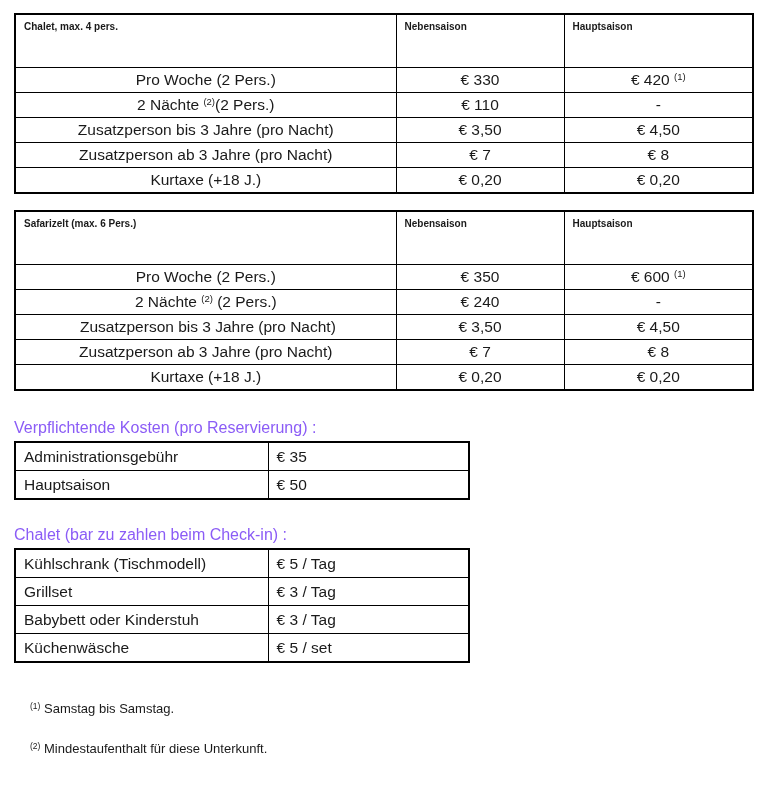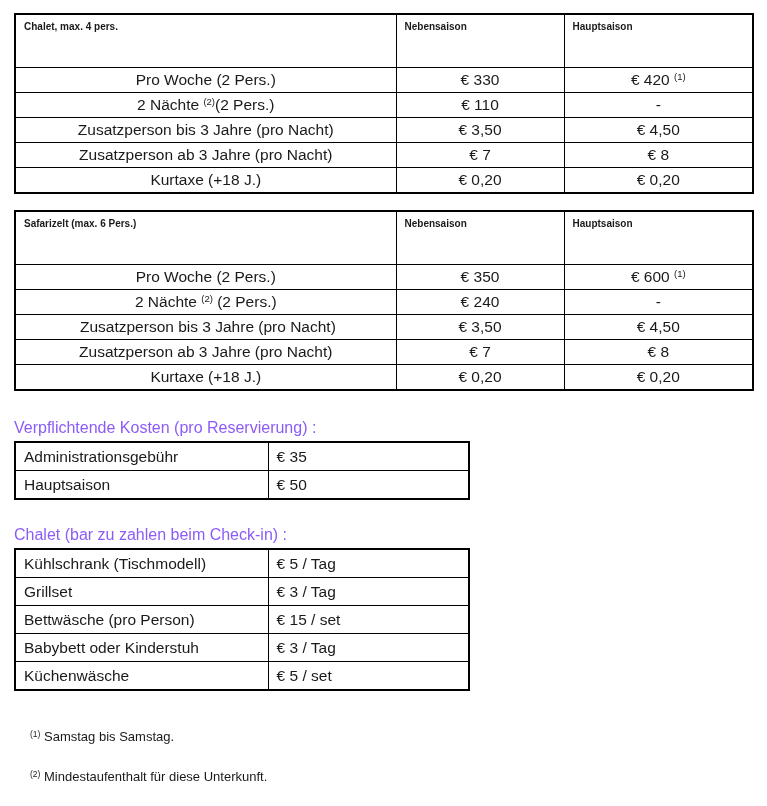--- a/index.html
+++ b/index.html
@@ -187,24 +187,20 @@
     <tbody>
         <tr>
       <td class="s1">Kühlschrank (Tischmodell)</td>
       <td class="s2">€ 5 / Tag</td>
     </tr>
     <tr>
       <td class="s1">Grillset</td>
       <td class="s2">€ 3 / Tag</td>
     </tr>
     <tr>
-      <td class="s1">Bettwäsche (pro Person)</td>
-      <td class="s2">€ 15 / set</td>
-    </tr>
-    <tr>
       <td class="s1">Babybett oder Kinderstuh</td>
       <td class="s2">€ 3 / Tag</td>
     </tr>
     <tr>
       <td class="s1">Küchenwäsche</td>
       <td class="s2">€ 5 / set</td>
     </tr>
   </tbody>
     </table>
 

